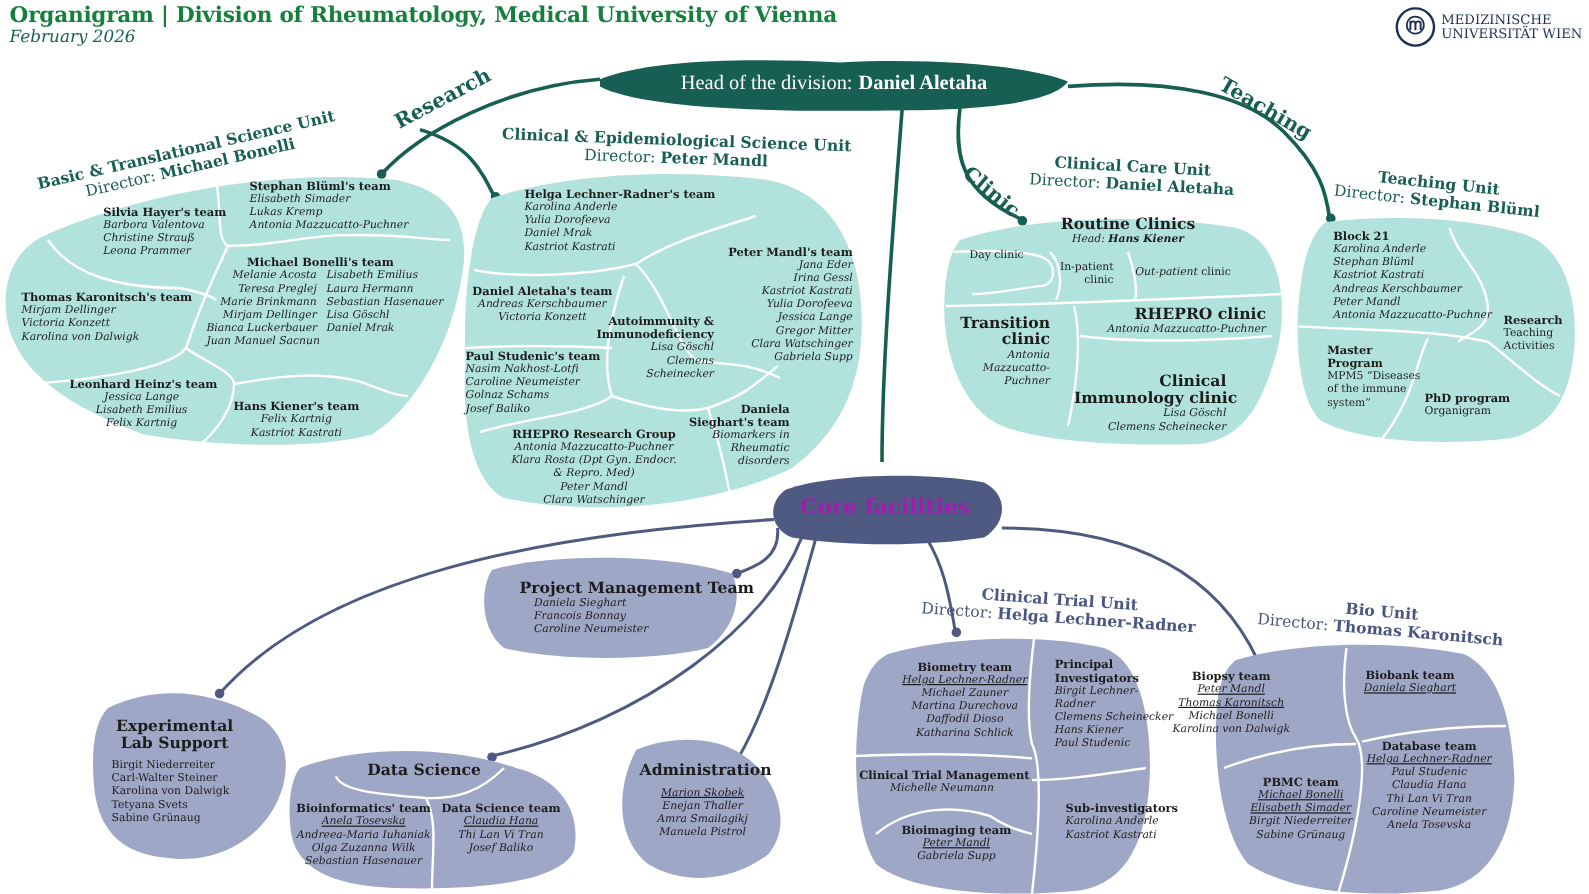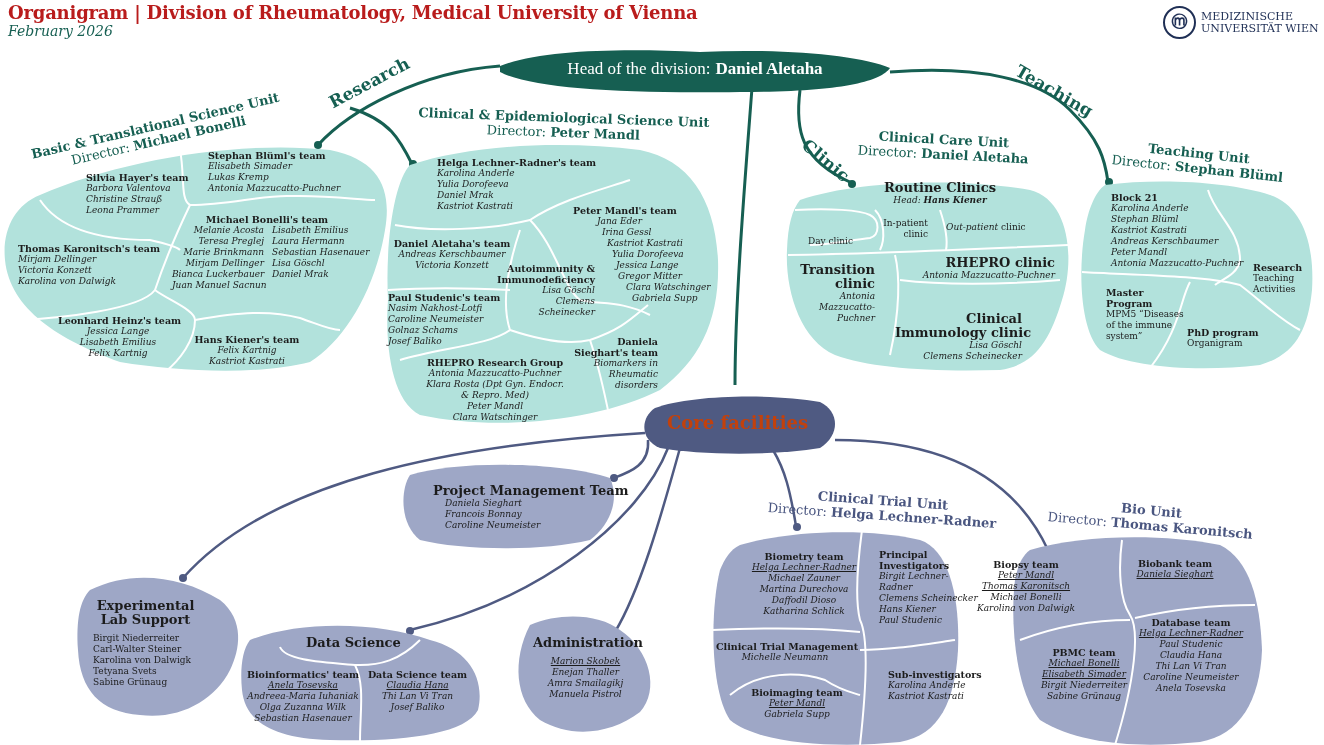--- a/index.html
+++ b/index.html
@@ -1,26 +1,26 @@
 <!DOCTYPE html>
 <html><head>
 <meta charset="utf-8">
 <style>
   html,body{margin:0;padding:0;}
   body{width:1324px;height:745px;position:relative;overflow:hidden;background:#fff;font-family:"DejaVu Serif","Liberation Serif",serif;color:#1c1c1c;}
   .abs{position:absolute;}
   svg.bg{position:absolute;left:0;top:0;}
-  .title{left:8px;top:2px;font-size:18px;font-weight:bold;color:#b91c1c;white-space:nowrap;letter-spacing:-0.2px;}
+  .title{left:8px;top:2px;font-size:18px;font-weight:bold;color:#15803d;white-space:nowrap;letter-spacing:-0.2px;}
   .subtitle{left:8px;top:23px;font-size:14px;font-style:italic;color:#165f52;}
   .logo{left:1163px;top:6px;display:flex;align-items:center;gap:5px;}
   .logo .mark{width:33px;height:33px;border-radius:50%;border:2.5px solid #1f2f55;box-sizing:border-box;display:flex;align-items:center;justify-content:center;color:#1f2f55;font-weight:bold;font-size:16px;font-family:"DejaVu Sans",sans-serif;}
   .logo .txt{font-family:"DejaVu Serif",serif;font-size:11px;line-height:12px;color:#1f2f55;}
   .head{left:500px;top:50px;width:390px;height:38px;display:flex;align-items:center;justify-content:center;color:#fff;font-size:17px;font-family:"Liberation Serif",serif;white-space:nowrap;}
   .head b{margin-left:5px;}
-  .core{left:640px;top:400px;width:195px;height:45px;display:flex;align-items:center;justify-content:center;color:#c2410c;font-size:18px;font-weight:bold;}
+  .core{left:640px;top:400px;width:195px;height:45px;display:flex;align-items:center;justify-content:center;color:#a21caf;font-size:18px;font-weight:bold;}
   .branch{font-size:17px;font-weight:bold;color:#165f52;white-space:nowrap;transform-origin:left bottom;}
   .unit-h{font-size:13px;font-weight:bold;color:#165f52;white-space:nowrap;text-align:center;line-height:15px;}
   .unit-h .dir{font-weight:normal;}
   .unit-h .dir b{font-weight:bold;}
   .core-h{color:#4a5680;}
   .team{font-size:9px;line-height:11px;white-space:nowrap;}
   .team .tn{font-weight:bold;font-size:9.5px;}
   .team .m{font-style:italic;}
   .team .u{text-decoration:underline;}
   .c{text-align:center;}
@@ -206,21 +206,21 @@
   <div class="dir"><span>Director:</span> <b>Peter Mandl</b></div>
 </div>
 
 <div class="abs team" style="left:437px;top:157px;">
   <div class="tn">Helga Lechner-Radner's team</div>
   <div class="m">Karolina Anderle</div>
   <div class="m">Yulia Dorofeeva</div>
   <div class="m">Daniel Mrak</div>
   <div class="m">Kastriot Kastrati</div>
 </div>
-<div class="abs team" style="left:573px;top:205px;">
+<div class="abs team" style="left:573px;top:205px;text-align:right;">
   <div class="tn">Peter Mandl's team</div>
   <div class="m" style="padding-left:24px;">Jana Eder</div>
   <div class="m" style="padding-left:29px;">Irina Gessl</div>
   <div class="m" style="padding-left:34px;">Kastriot Kastrati</div>
   <div class="m" style="padding-left:39px;">Yulia Dorofeeva</div>
   <div class="m" style="padding-left:43px;">Jessica Lange</div>
   <div class="m" style="padding-left:45px;">Gregor Mitter</div>
   <div class="m" style="padding-left:53px;">Clara Watschinger</div>
   <div class="m" style="padding-left:59px;">Gabriela Supp</div>
 </div>
@@ -260,21 +260,21 @@
 </div>
 
 <div class="abs unit-h" style="left:858px;top:132px;transform:rotate(3deg);">
   <div>Clinical Care Unit</div>
   <div class="dir"><span>Director:</span> <b>Daniel Aletaha</b></div>
 </div>
 <div class="abs team c" style="left:870px;top:168px;width:140px;margin-top:13px;">
   <div class="big">Routine Clinics</div>
   <div class="m"><span>Head:</span> <b>Hans Kiener</b></div>
 </div>
-<div class="abs team tn" style="left:808px;top:236px;">Day clinic</div>
+<div class="abs team tn" style="left:808px;top:208px;">Day clinic</div>
 <div class="abs team tn r" style="left:868px;top:218px;width:60px;">
   <div>In-patient</div>
   <div>clinic</div>
 </div>
 <div class="abs team tn" style="left:946px;top:222px;">
   <i>Out-patient</i> <span>clinic</span>
 </div>
 <div class="abs team r" style="left:800px;top:263px;width:75px;">
   <div class="big">Transition</div>
   <div class="big">clinic</div>

